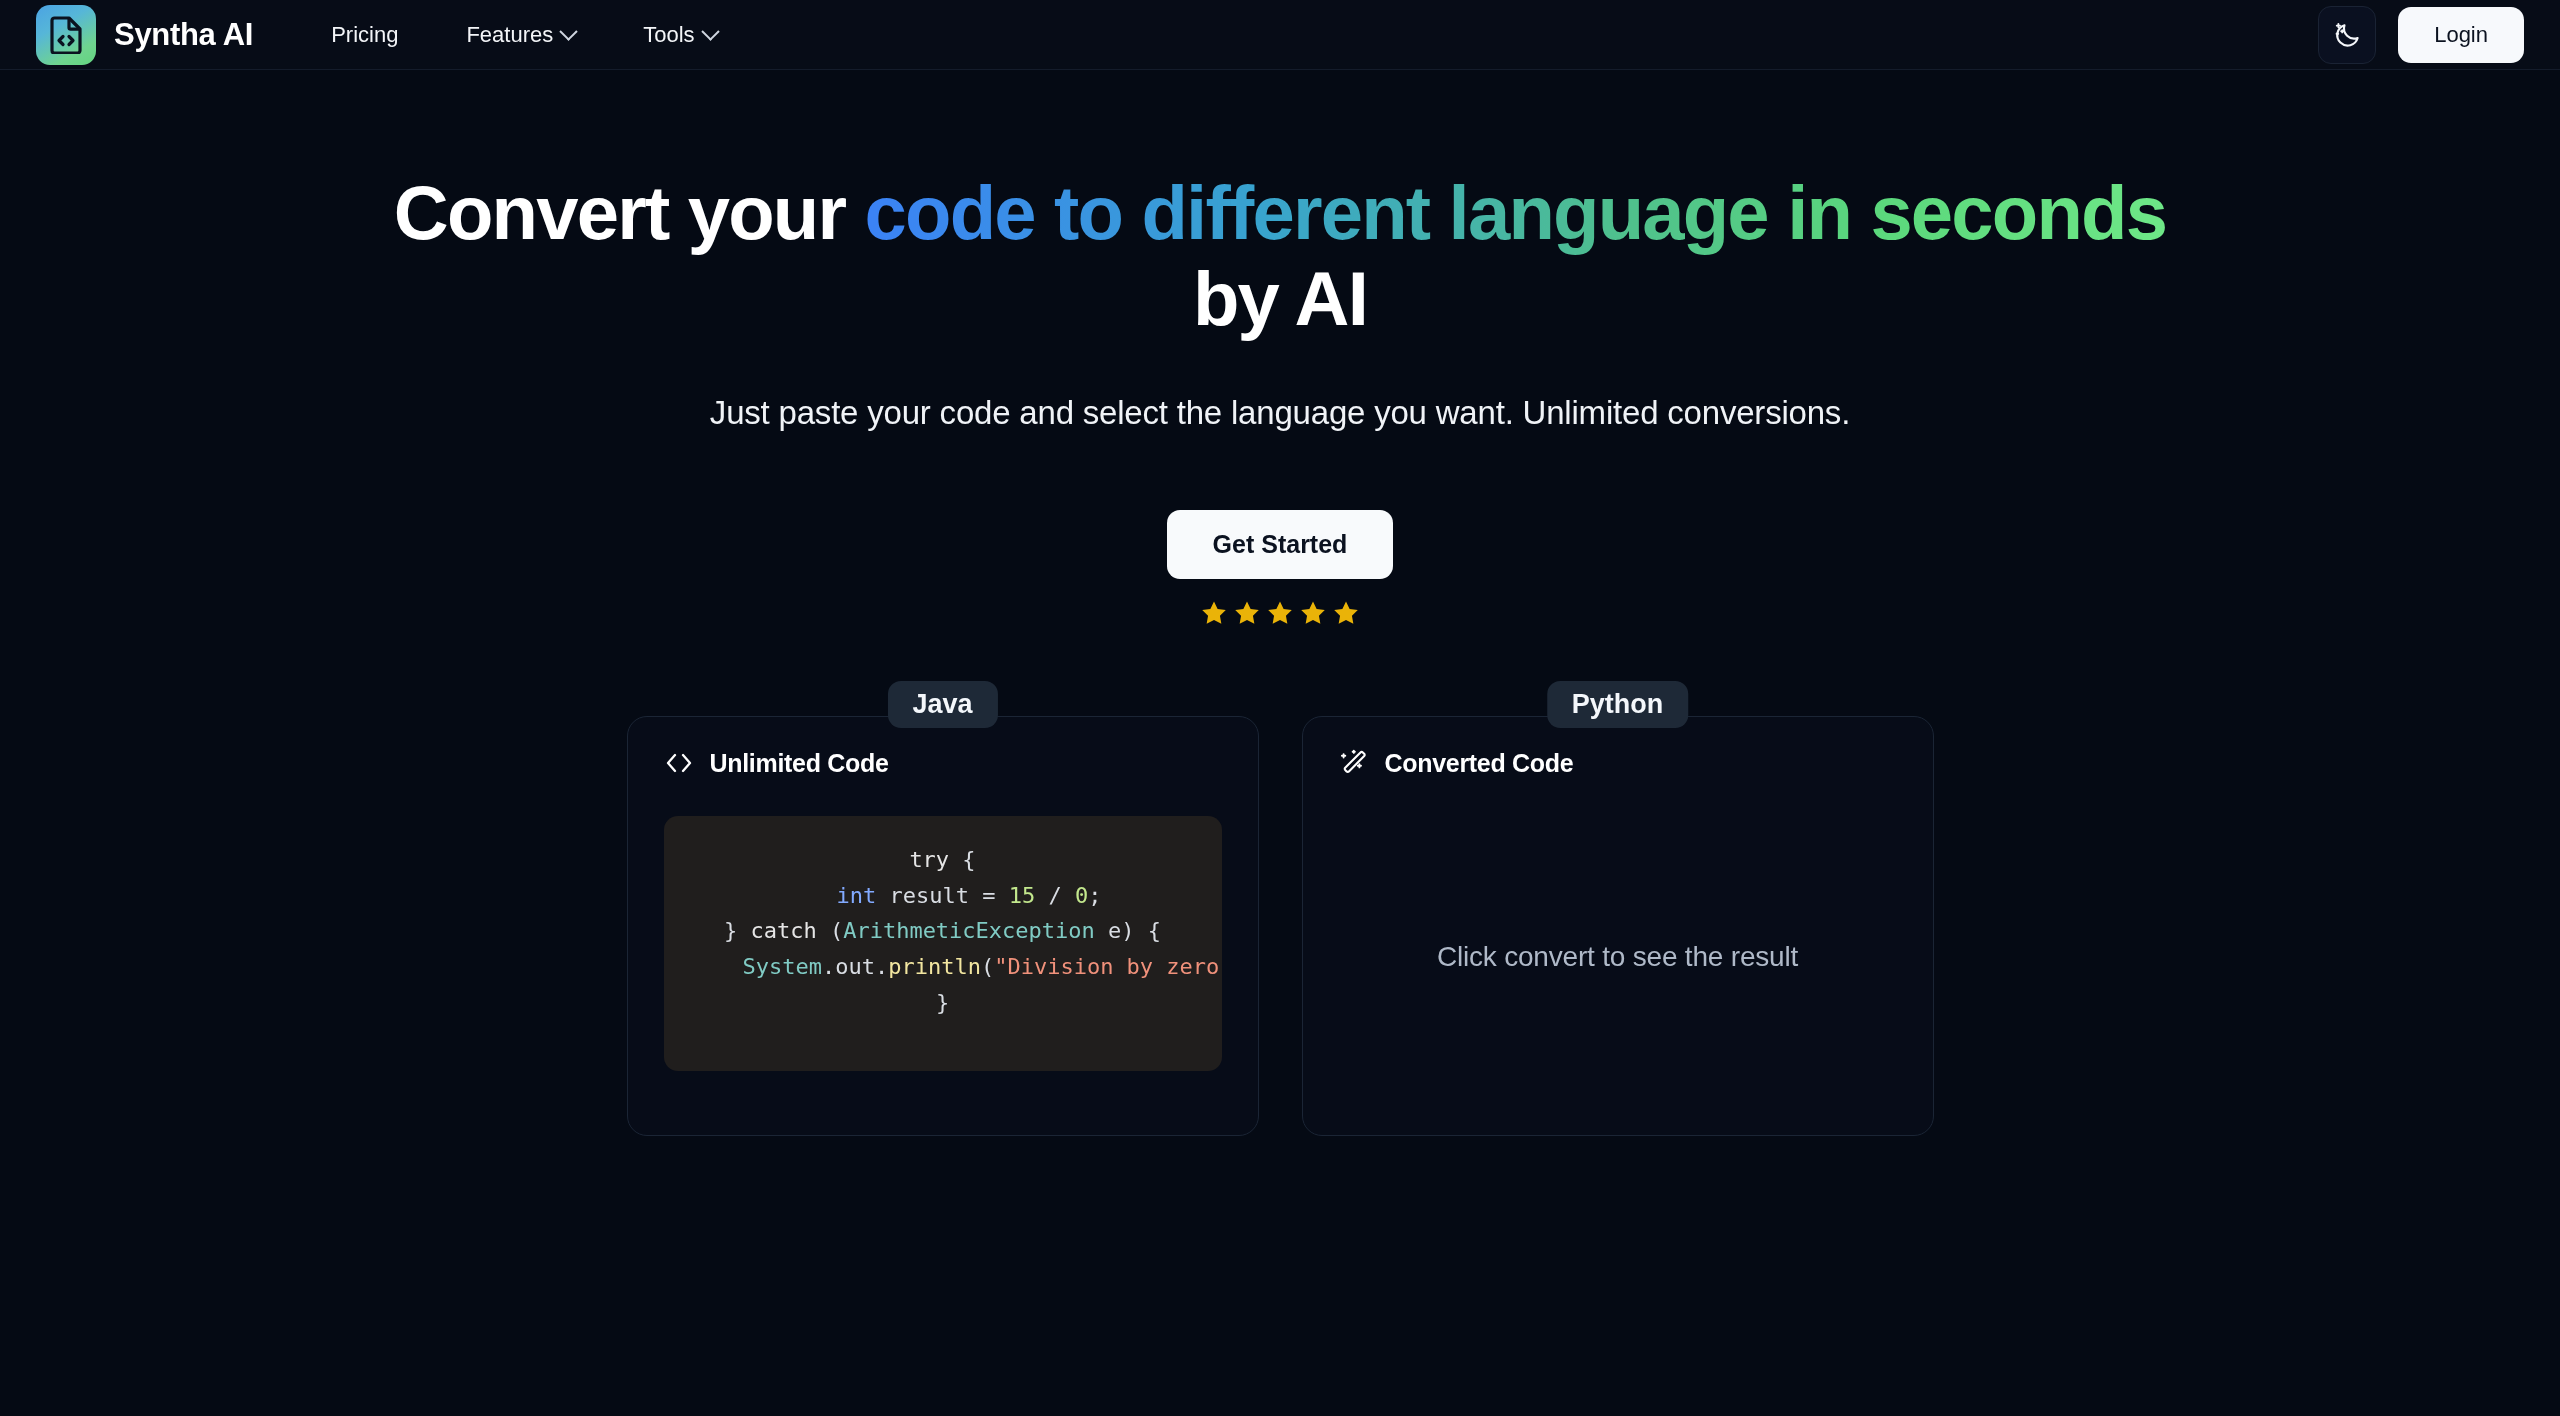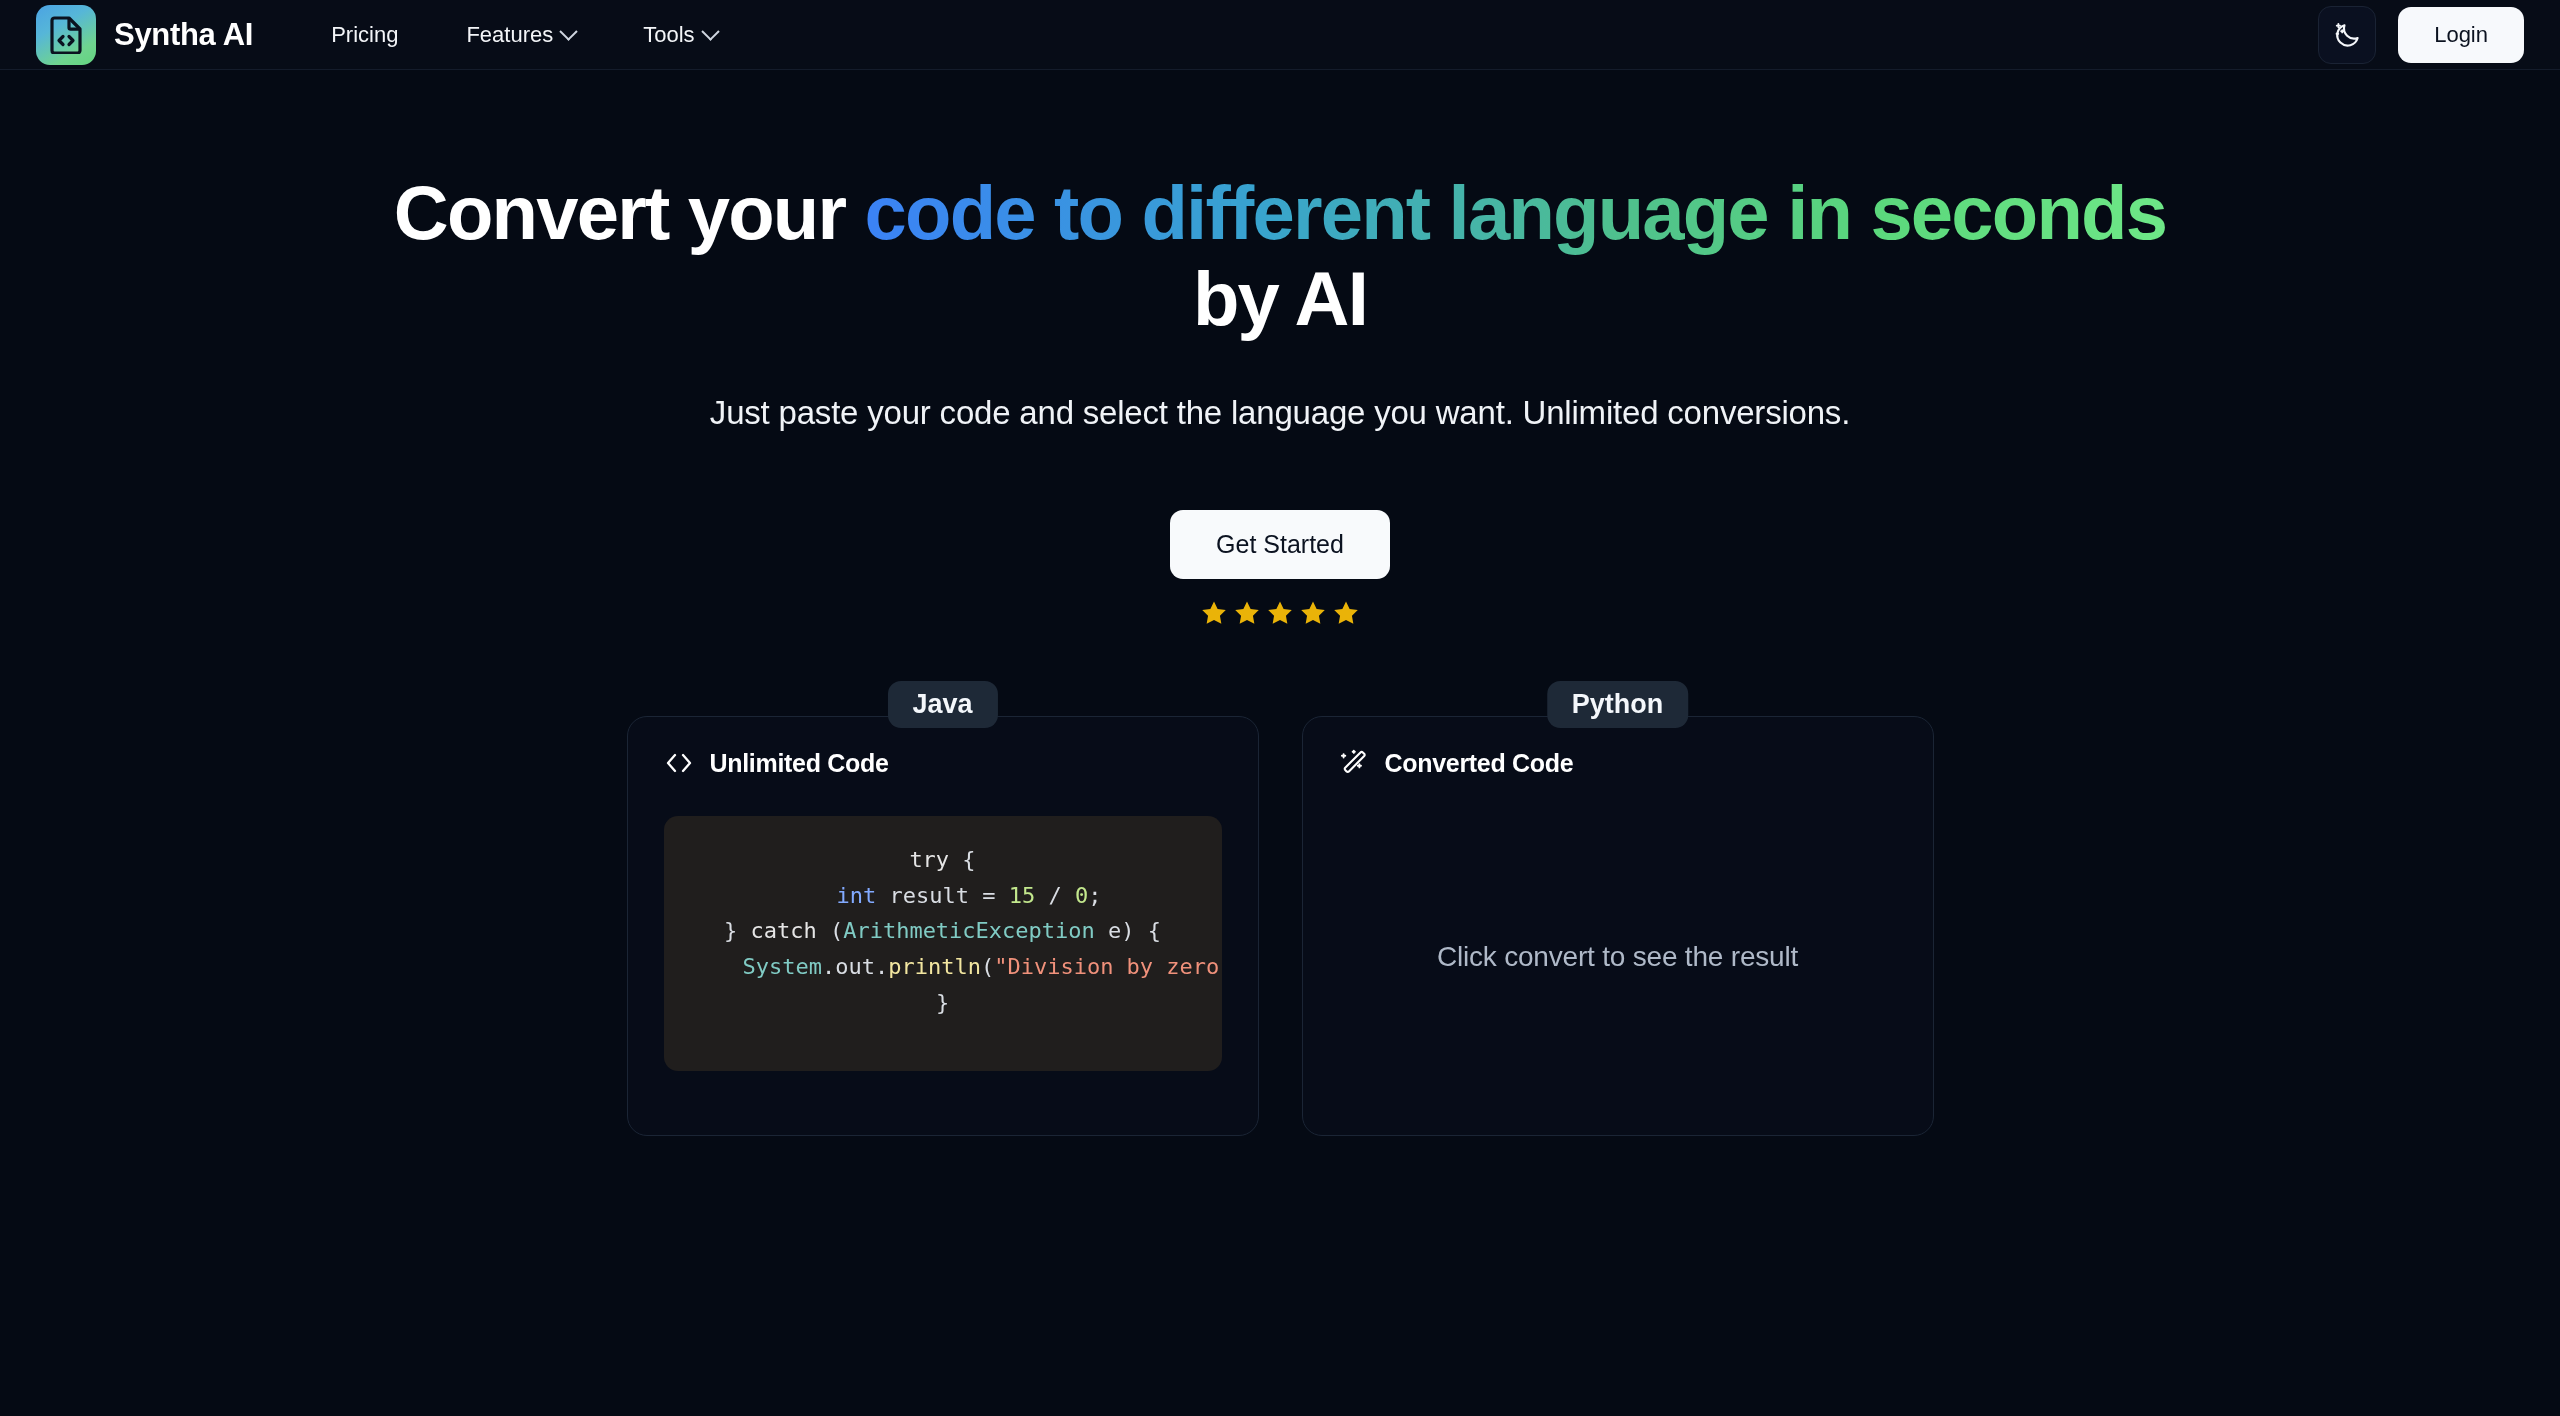--- a/index.html
+++ b/index.html
@@ -141,21 +141,21 @@
   }
   .cta-wrap{
     margin-top:78px;
     display:flex;
     justify-content:center;
   }
   .cta{
     background:#f8fafc;
     color:#0b1220;
     font-size:25px;
-    font-weight:400;
+    font-weight:700;
     border:none;
     border-radius:13px;
     padding:20px 46px;
     cursor:pointer;
     font-family:inherit;
   }
   .trust{
     margin-top:80px;
     font-size:28px;
     color:#6d7687;

